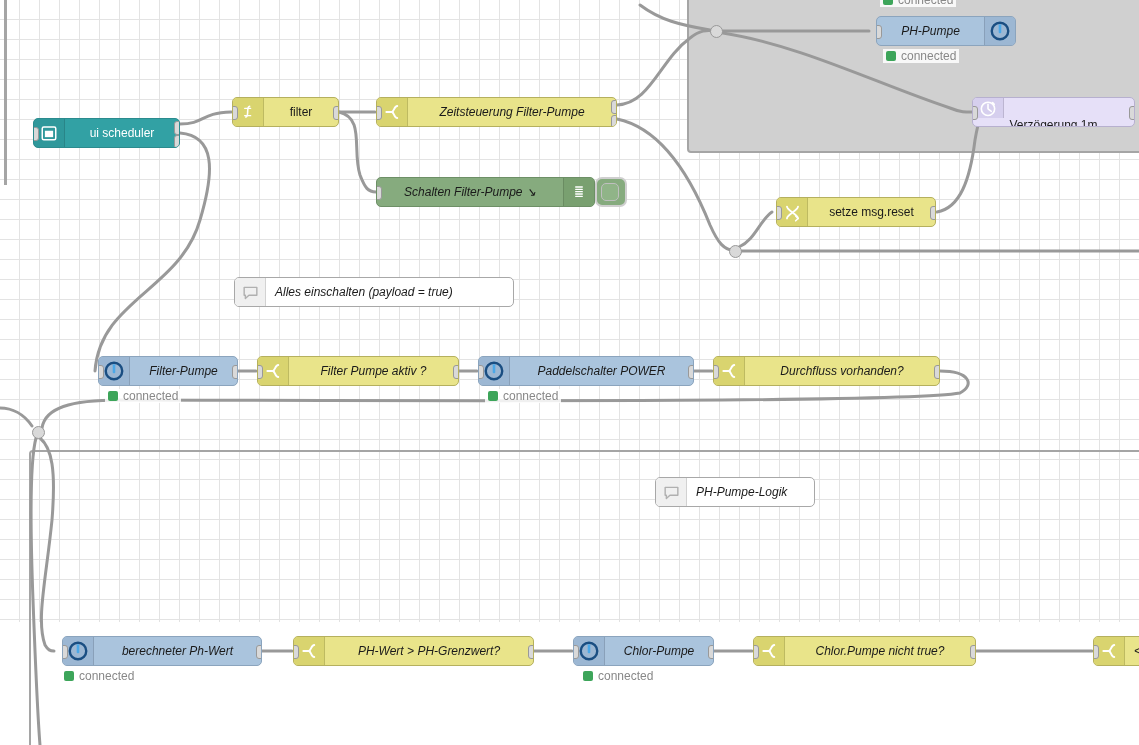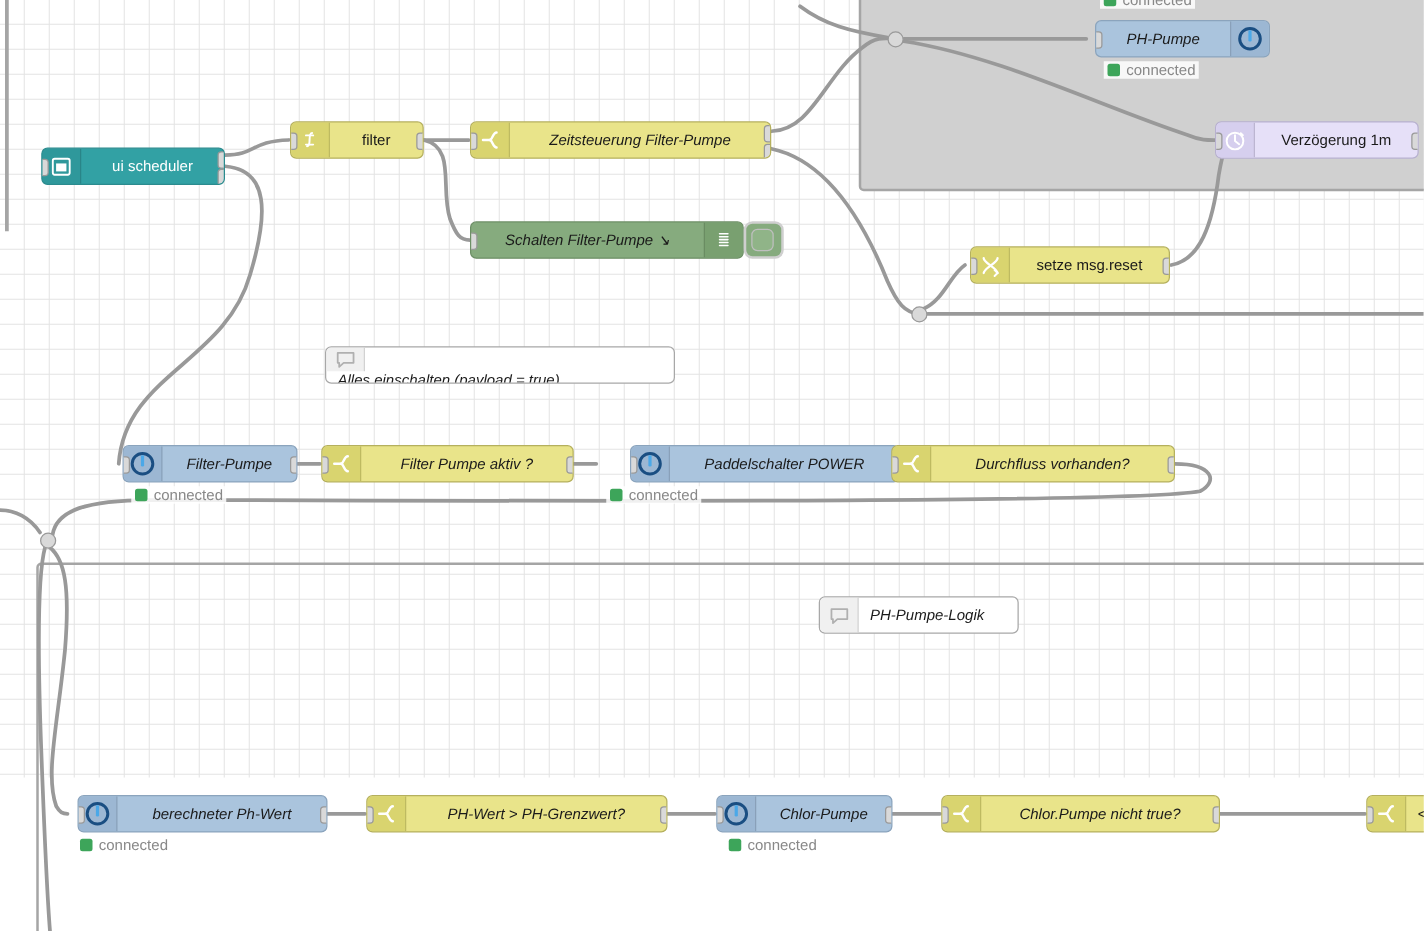--- a/index.html
+++ b/index.html
@@ -287,21 +287,21 @@
         <circle cx="12" cy="12" r="9" fill="none" stroke="#1a4e82" stroke-width="2.6"></circle>
         <rect x="10.6" y="4.5" width="2.8" height="10" rx="1.2" fill="#4aa8e8"></rect>
       </svg>
     </div>
   </div>
   <div class="status" style="left:883px; top:49px;">
     <span class="dot green"></span>
     <span>connected</span>
   </div>
 
-  <div class="node c-lilac" style="left:972px; top:97px; width:163px;">
+  <div class="node c-lilac" style="left:972px; top:97px; width:163px;flex-direction:column;">
     <div class="port in"></div>
     <div class="icon-box left">
       <svg class="gi" width="20" height="20" viewBox="0 0 24 24">
         <circle cx="12" cy="13" r="8" fill="none" stroke="#fff" stroke-width="1.9"></circle>
         <path d="M12 13V7.5M12 13l4 3" stroke="#fff" stroke-width="1.9" stroke-linecap="round"></path>
         <path d="M17.5 5.5l2 2" stroke="#fff" stroke-width="1.9" stroke-linecap="round"></path>
       </svg>
     </div>
     <div class="lbl">Verzögerung 1m</div>
     <div class="port out"></div>
@@ -315,21 +315,21 @@
           <path d="M5 4.5c0 5 14 10 14 15"></path>
           <path d="M19 4.5c0 5-14 10-14 15"></path>
           <path d="M16 16.5l3 3-3 3" stroke-width="2"></path>
         </g>
       </svg>
     </div>
     <div class="lbl">setze msg.reset</div>
     <div class="port out"></div>
   </div>
 
-  <div class="node c-comment italic" style="left:260px; top:277px; width:280px;flex-direction:column;">
+  <div class="node c-comment italic" style="left:234px; top:277px; width:280px;">
     <div class="icon-box left">
       <svg class="gi" width="19" height="19" viewBox="0 0 24 24">
         <path d="M4 5.5h16v10H10l-4.5 4v-4H4z" fill="none" stroke="#b0b0b0" stroke-width="1.8" stroke-linejoin="round"></path>
       </svg>
     </div>
     <div class="lbl" style="justify-content:flex-start;">Alles einschalten (payload = true)</div>
   </div>
 
   <div class="node c-blue italic" style="left:98px; top:356px; width:140px;">
     <div class="port in"></div>
@@ -352,21 +352,21 @@
     <div class="icon-box left">
       <svg class="gi" width="18" height="18" viewBox="0 0 24 24">
         <path d="M19 4c-4 0-4 7-7 8 3 1 3 8 7 8" fill="none" stroke="#fff" stroke-width="2.6" stroke-linecap="round"></path>
         <path d="M4.5 12h8" stroke="#fff" stroke-width="2.6" stroke-linecap="round"></path>
       </svg>
     </div>
     <div class="lbl">Filter Pumpe aktiv ?</div>
     <div class="port out"></div>
   </div>
 
-  <div class="node c-blue italic" style="left:478px; top:356px; width:216px;margin-left:26px;">
+  <div class="node c-blue italic" style="left:478px; top:356px; width:216px;">
     <div class="port in"></div>
     <div class="icon-box left">
       <svg class="gi" width="22" height="22" viewBox="0 0 24 24">
         <circle cx="12" cy="12" r="9" fill="none" stroke="#1a4e82" stroke-width="2.6"></circle>
         <rect x="10.6" y="4.5" width="2.8" height="10" rx="1.2" fill="#4aa8e8"></rect>
       </svg>
     </div>
     <div class="lbl">Paddelschalter POWER</div>
     <div class="port out"></div>
   </div>

